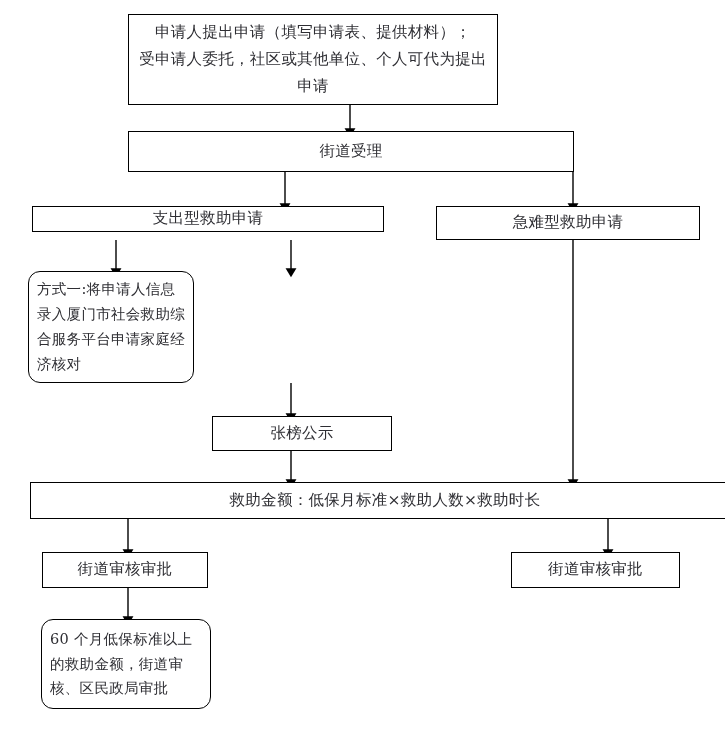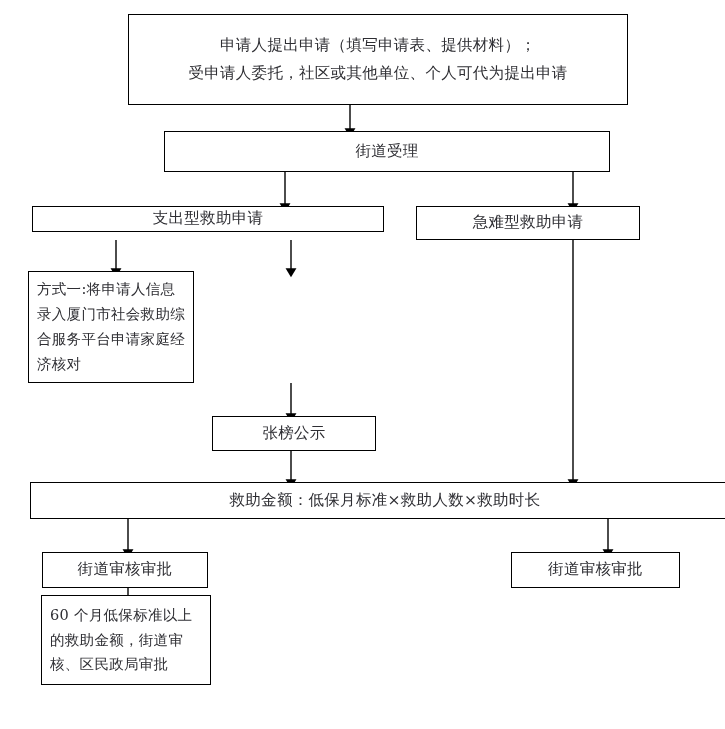--- a/index.html
+++ b/index.html
@@ -38,20 +38,21 @@
     line-height: 1.75;
   }
   .node.small {
     font-size: 14.5px;
     line-height: 1.72;
     padding: 4px 8px;
   }
   .node.left-text {
     justify-content: flex-start;
     text-align: left;
+    border-radius: 12px;
   }
   svg.edge-layer {
     position: absolute;
     left: 0;
     top: 0;
     width: 725px;
     height: 729px;
     pointer-events: none;
   }
 </style>
@@ -85,35 +86,35 @@
       <path d="M573,240 L573,481" marker-end="url(#ah)"></path>
 
       <path d="M128,519 L128,551" marker-end="url(#ah)"></path>
 
       <path d="M608,519 L608,551" marker-end="url(#ah)"></path>
 
       <path d="M128,588 L128,618" marker-end="url(#ah)"></path>
     </g>
   </svg>
 
-  <div class="node multi" style="left:128px; top:14px; width:500px; height:91px;">申请人提出申请（填写申请表、提供材料）；
+  <div class="node multi" style="left:128px; top:14px; width:370px; height:91px;">申请人提出申请（填写申请表、提供材料）；
 受申请人委托，社区或其他单位、个人可代为提出申请</div>
 
-  <div class="node" style="left:128px; top:131px; width:446px; height:41px;margin-left:36px;">街道受理</div>
+  <div class="node" style="left:128px; top:131px; width:446px; height:41px;">街道受理</div>
 
   <div class="node" style="left:32px; top:206px; width:352px; height:26px;">支出型救助申请</div>
 
-  <div class="node" style="left:416px; top:206px; width:224px; height:34px;">急难型救助申请</div>
+  <div class="node" style="left:436px; top:206px; width:264px; height:34px;">急难型救助申请</div>
 
   <div class="node small left-text" style="left:28px; top:271px; width:166px; height:112px;">方式一:将申请人信息录入厦门市社会救助综合服务平台申请家庭经济核对</div>
 
 
-  <div class="node" style="left:212px; top:416px; width:164px; height:35px;">张榜公示</div>
+  <div class="node" style="left:212px; top:416px; width:180px; height:35px;">张榜公示</div>
 
   <div class="node" style="left:30px; top:482px; width:710px; height:37px;">救助金额：低保月标准×救助人数×救助时长</div>
 
   <div class="node" style="left:42px; top:552px; width:166px; height:36px;">街道审核审批</div>
 
   <div class="node" style="left:511px; top:552px; width:169px; height:36px;">街道审核审批</div>
 
-  <div class="node small left-text" style="left:41px; top:595px; width:170px; height:90px;">60 个月低保标准以上的救助金额，街道审核、区民政局审批</div>
+  <div class="node small left-text" style="left:41px; top:619px; width:170px; height:90px;">60 个月低保标准以上的救助金额，街道审核、区民政局审批</div>
 
 </div>
 
 </body></html>

